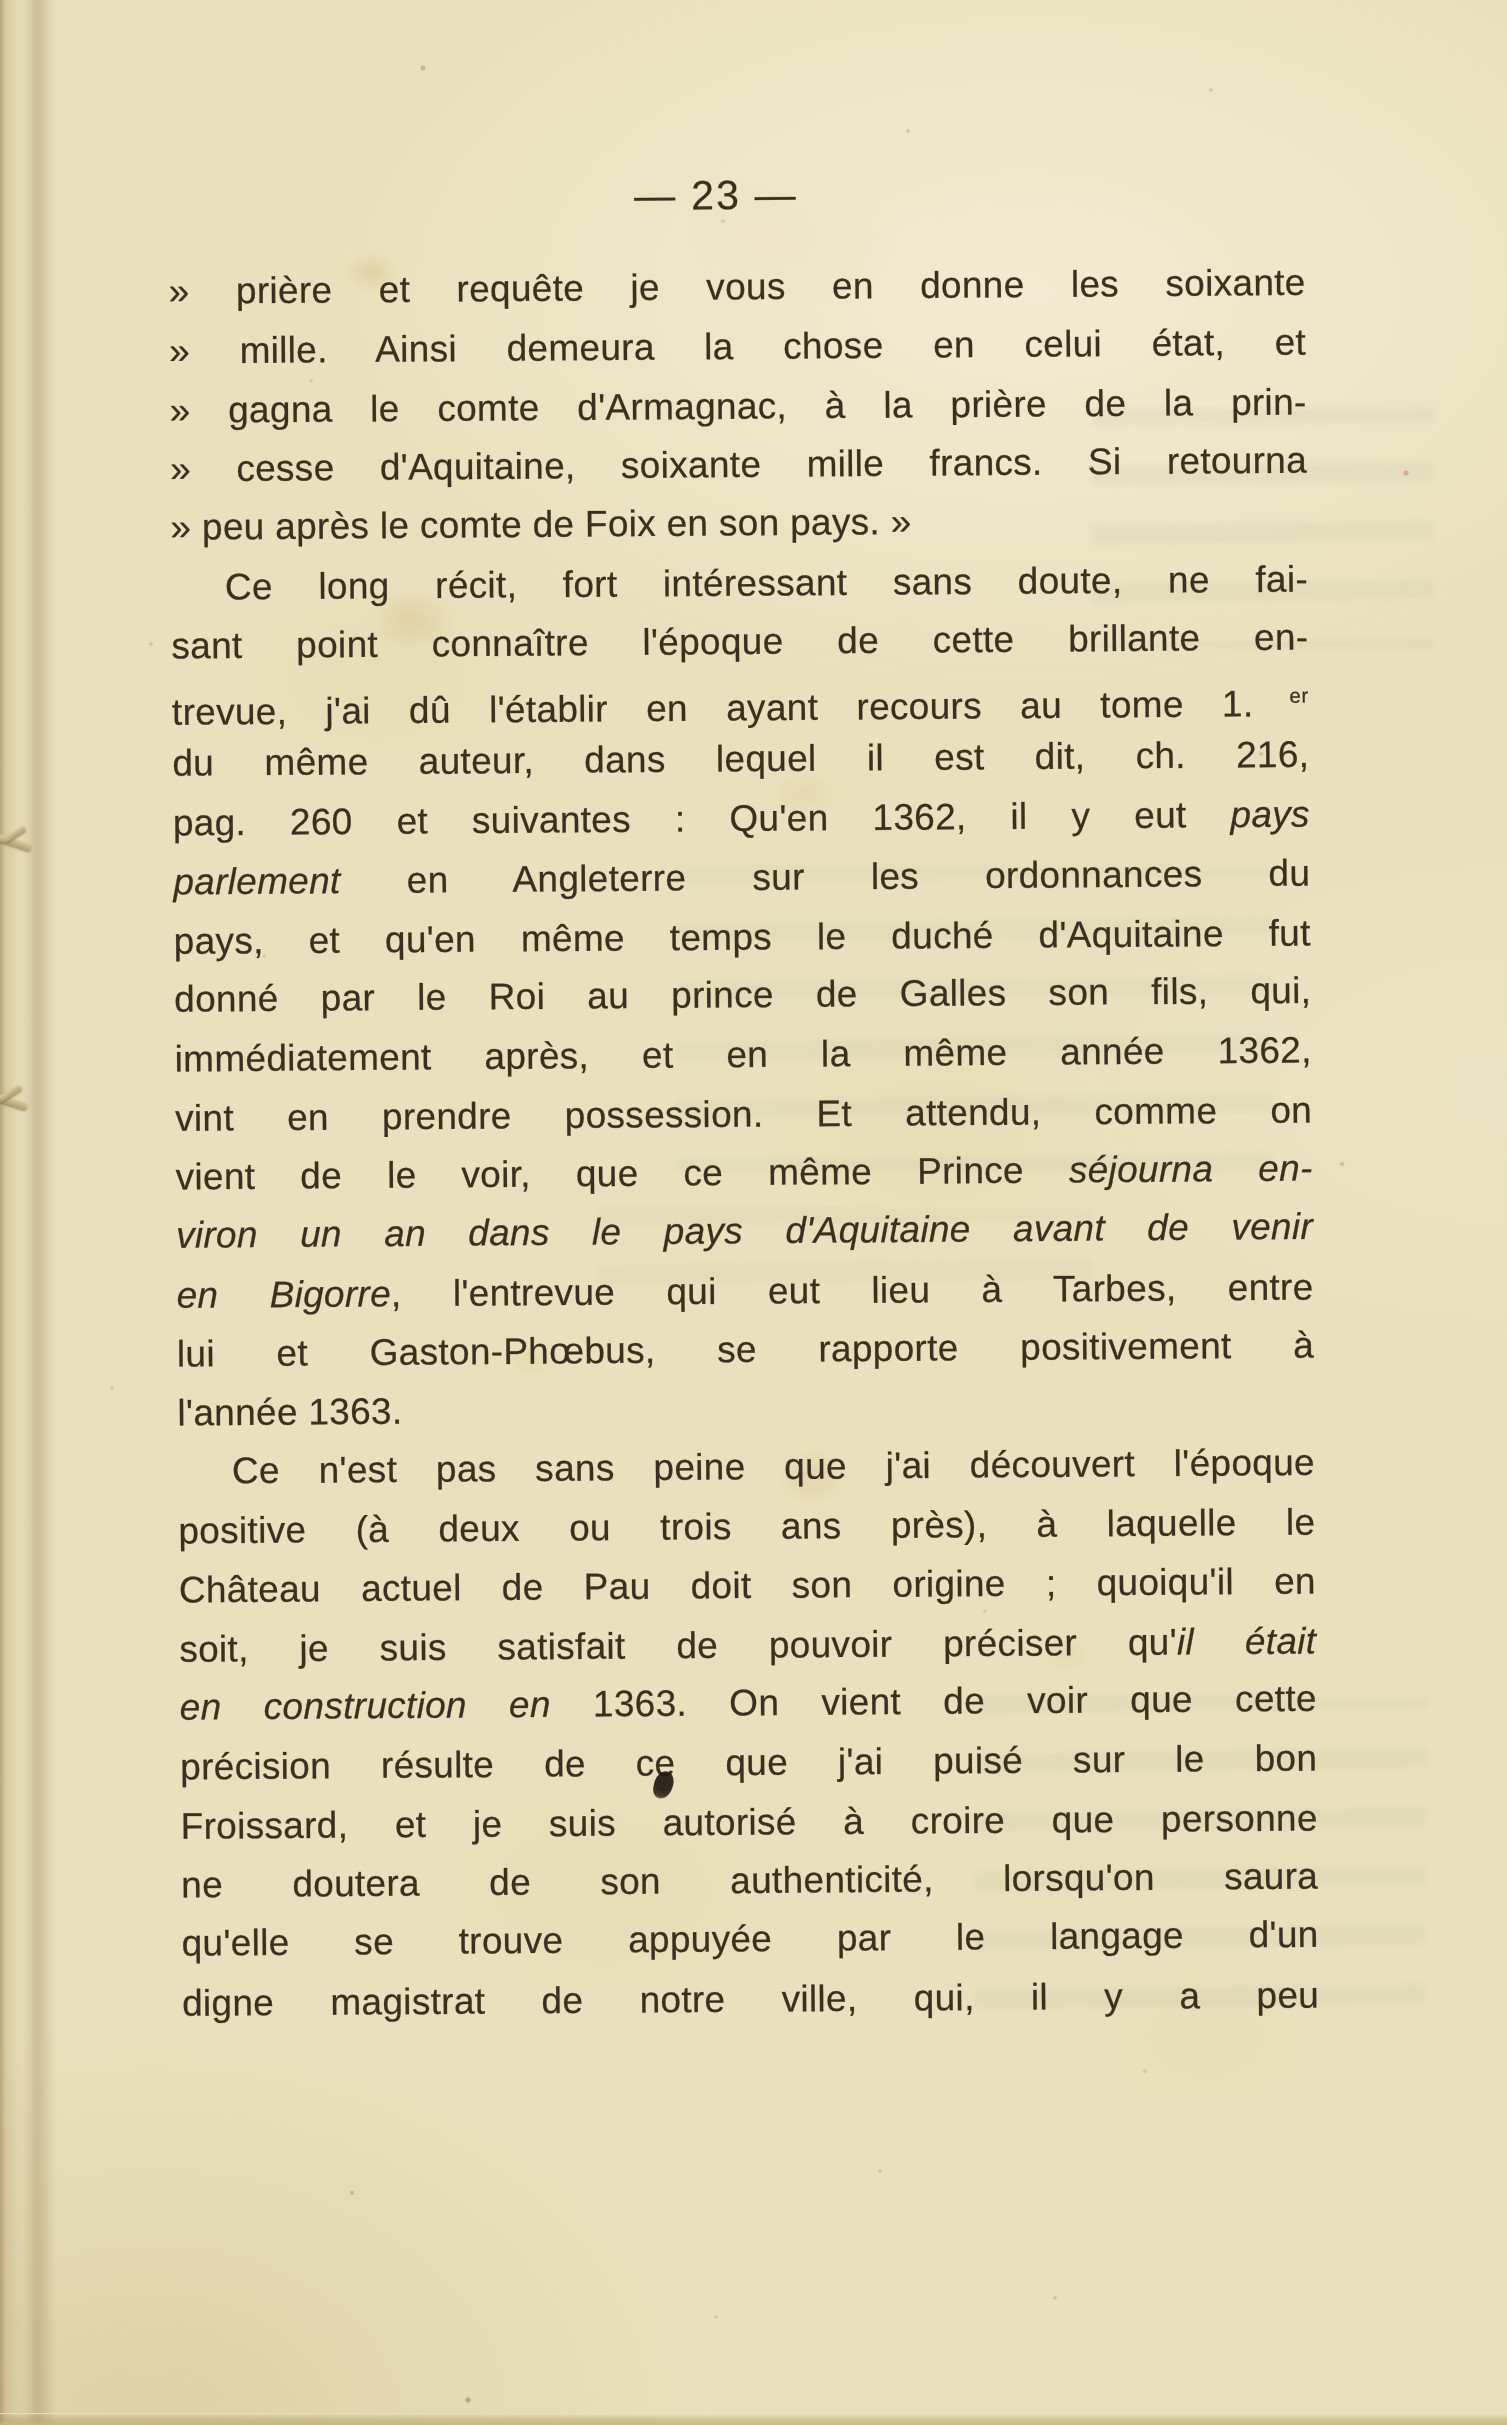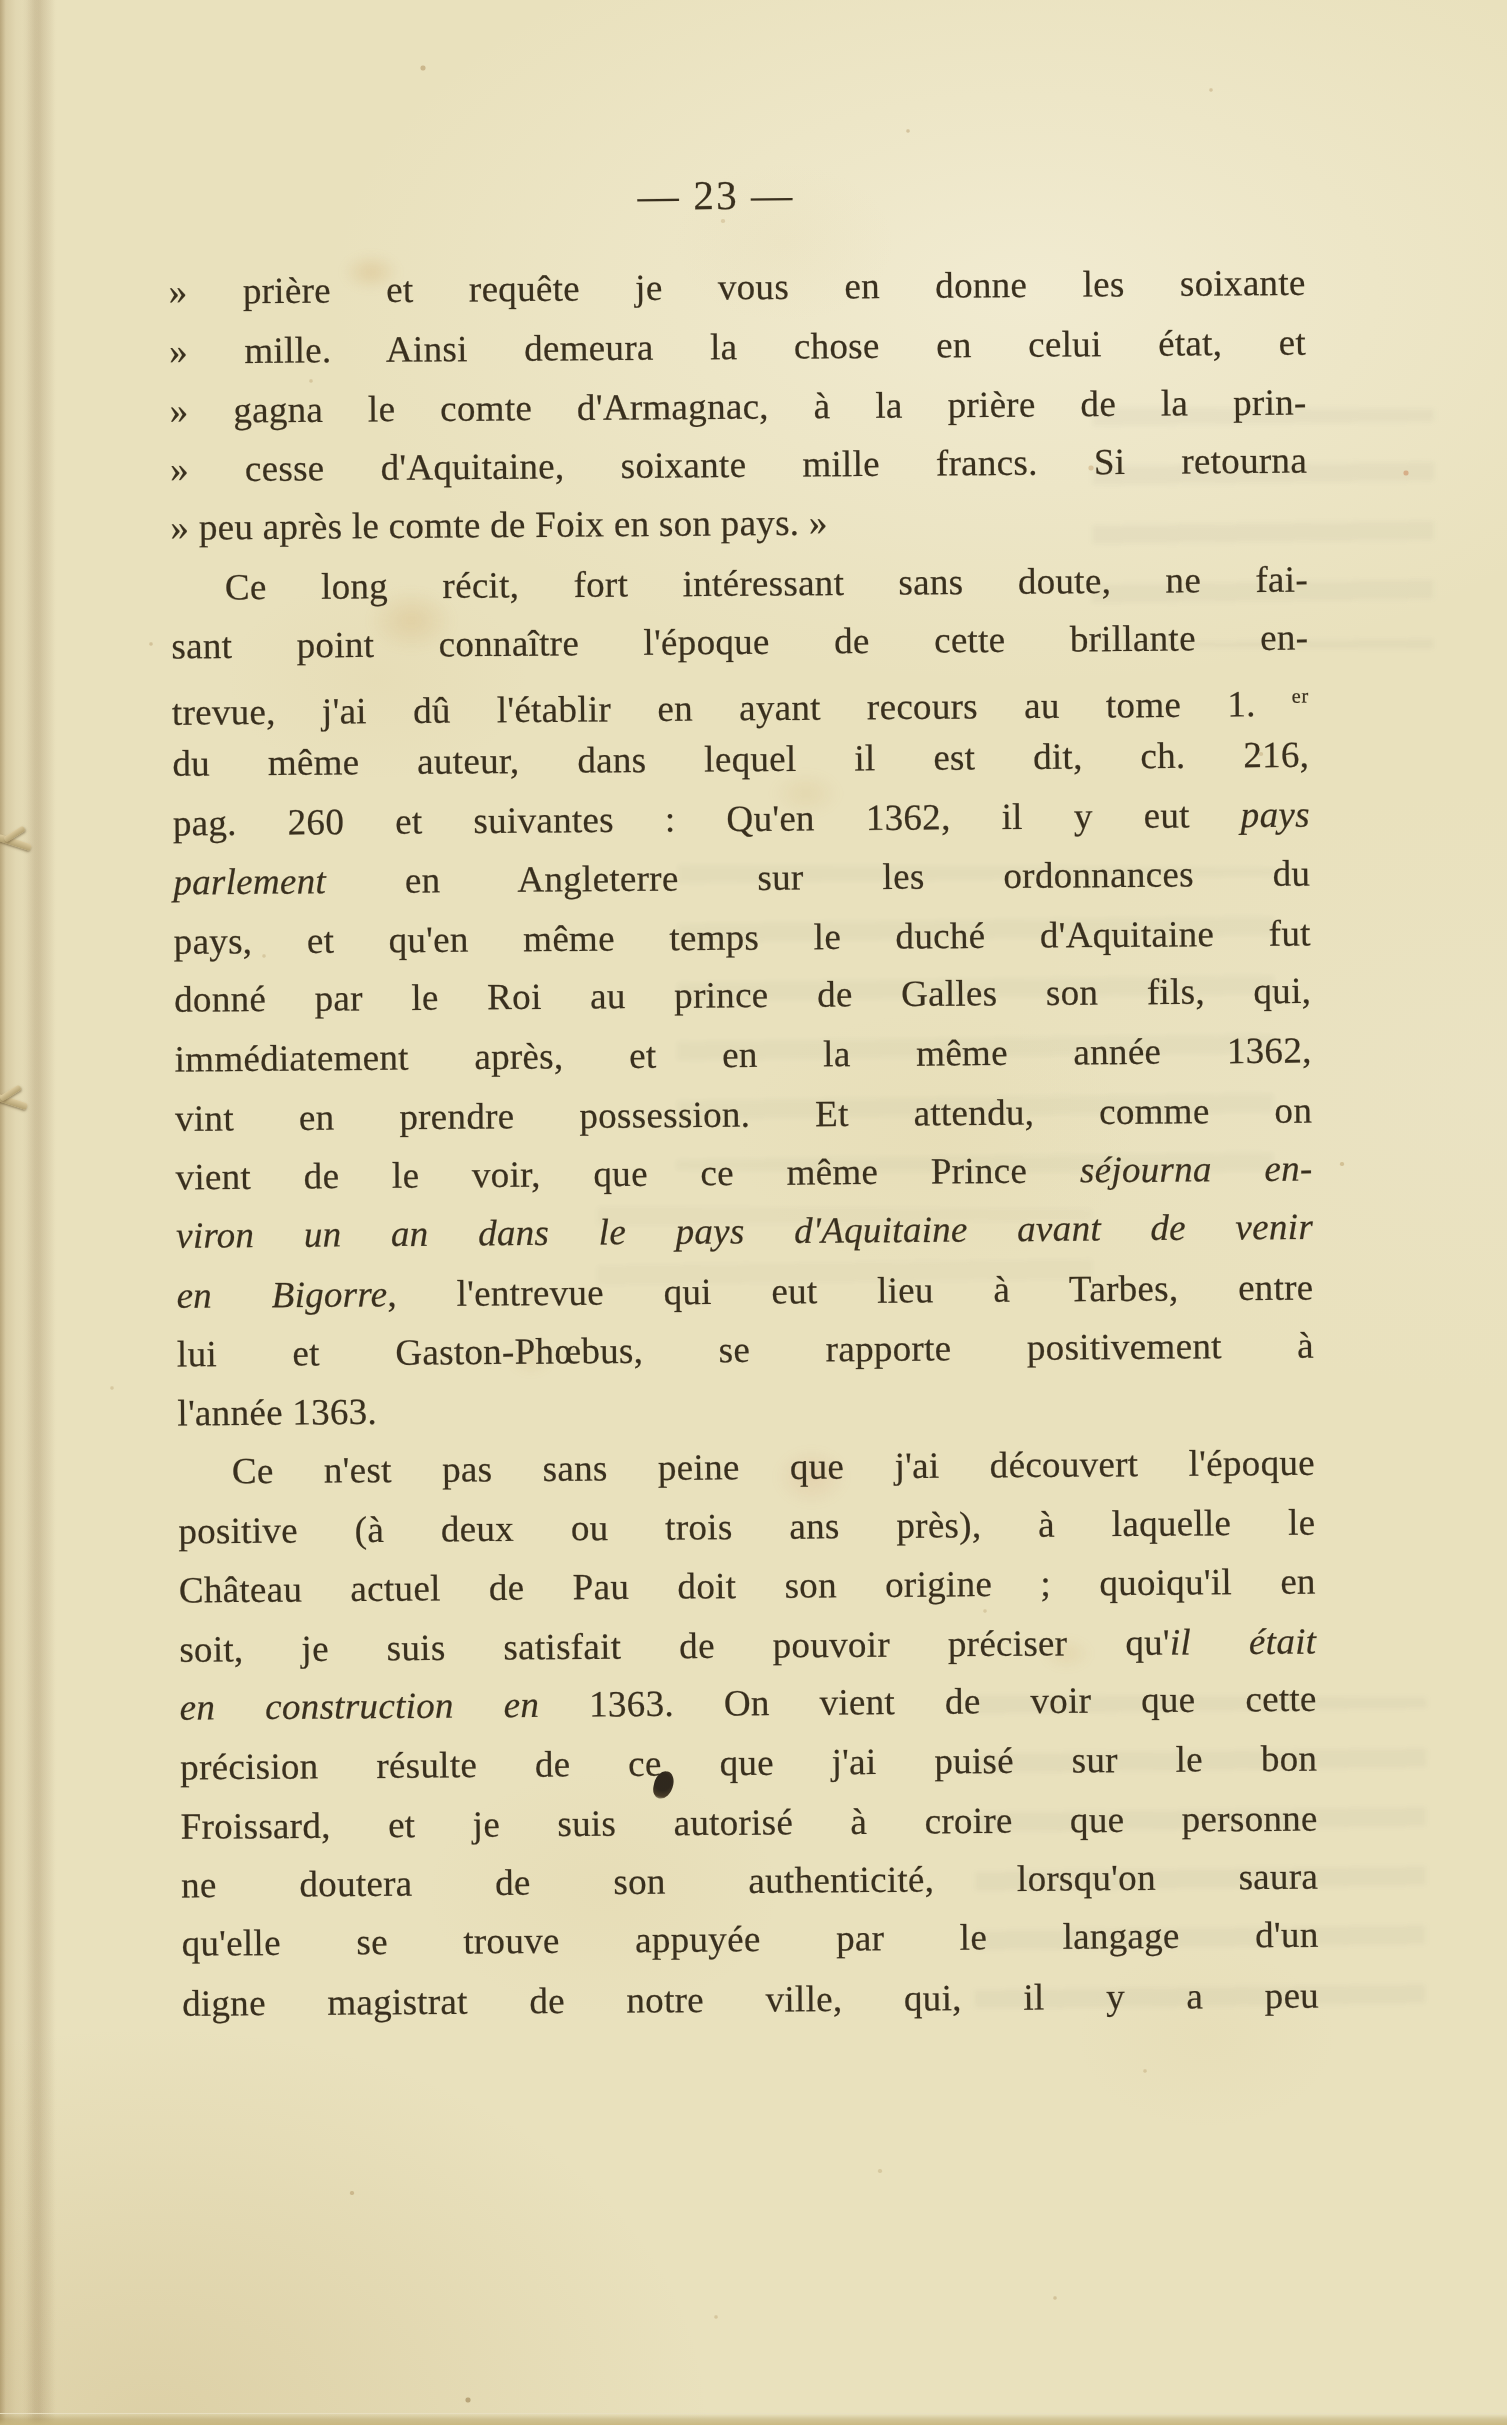--- a/index.html
+++ b/index.html
@@ -1,18 +1,18 @@
 <!DOCTYPE html>
 <html style="font-size:11.6px"><head>
 <meta charset="utf-8">
 <style>
   html,body{margin:0;padding:0;width:1508px;height:2426px;overflow:hidden;background:#e9e1bd;}
   .page{
     position:relative;width:1508px;height:2426px;overflow:hidden;
-    font-family:Liberation Serif, serif;
+    font-family:Liberation Sans, sans-serif;
     background:
       linear-gradient(90deg, rgba(125,95,45,.45) 0px, rgba(150,120,70,.22) 5.8px, rgba(160,130,80,.10) 16px, rgba(160,130,80,0) 44px),
       linear-gradient(90deg, rgba(0,0,0,0) 26px, rgba(120,90,50,.14) 39px, rgba(120,90,50,0) 55px),
       radial-gradient(1164px 655px at 68% 12%, #f1ebd1 0%, rgba(241,235,209,0) 60%),
       radial-gradient(1019px 728px at 10% 100%, rgba(170,140,75,.20) 0%, rgba(170,140,75,0) 55%),
       radial-gradient(873px 509px at 100% 45%, rgba(235,228,200,.5) 0%, rgba(235,228,200,0) 60%),
       #e9e1bd;
   }
   .mottle{position:absolute;inset:0;pointer-events:none;background:
     radial-gradient(218px 146px at 25% 28%, rgba(200,170,105,.07), transparent 70%),

